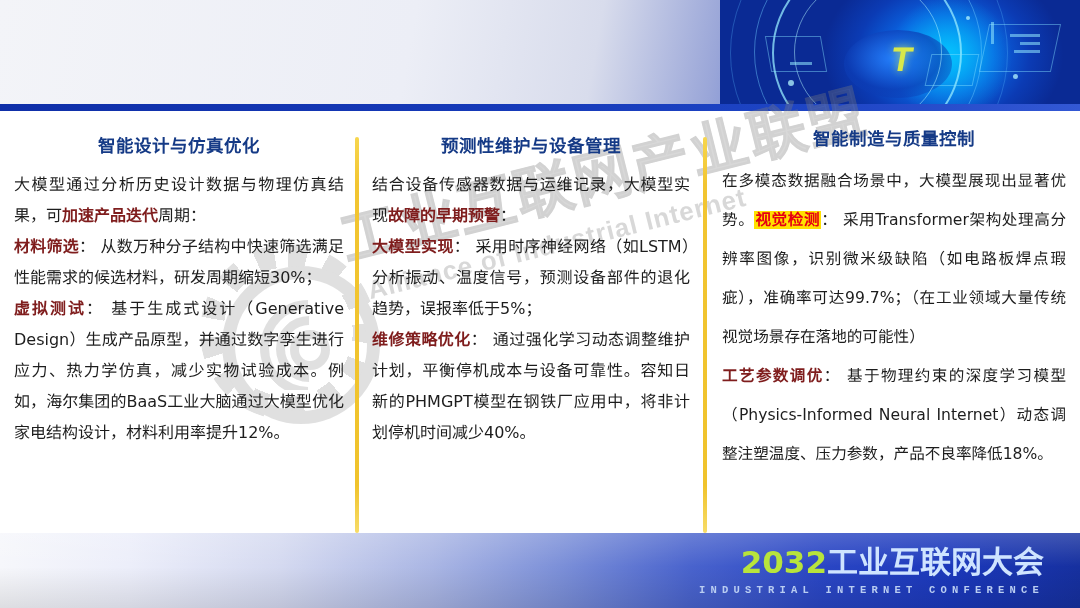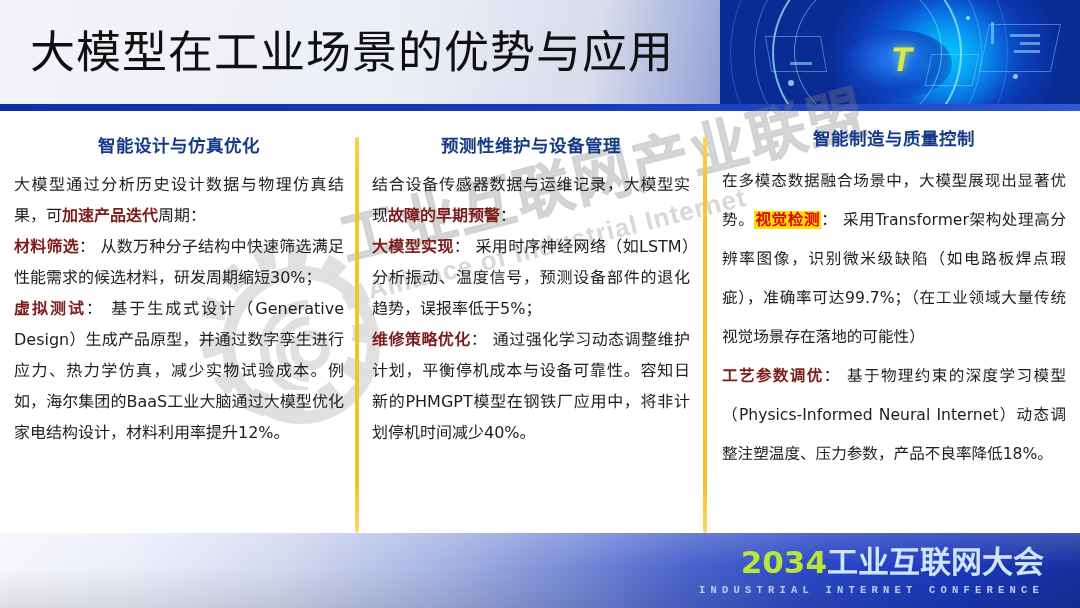--- a/index.html
+++ b/index.html
@@ -185,21 +185,20 @@
         <div class="hdr-bar" style="right:40px;top:42px;width:20px;height:3px;"></div>
         <div class="hdr-bar" style="right:40px;top:50px;width:26px;height:3px;"></div>
         <div class="hdr-bar" style="right:86px;top:22px;width:3px;height:22px;"></div>
         <div class="hdr-bar" style="right:268px;top:62px;width:22px;height:3px;"></div>
         <div class="hdr-dot" style="right:62px;top:74px;width:5px;height:5px;"></div>
         <div class="hdr-dot" style="right:286px;top:80px;width:6px;height:6px;"></div>
         <div class="hdr-dot" style="right:110px;top:16px;width:4px;height:4px;"></div>
       </div>
       <div class="t-emblem">T</div>
     </div>
-    <div class="title">大模型在工业场景的优势与应用</div>
   </div>
   <div class="hdr-rule"></div>
 
   <div class="wm-logo">
     <div class="wm-gear"></div>
     <div class="wm-ring"></div>
     <div class="wm-wifi">
         <i></i>
         <i></i>
         <i></i>
@@ -239,18 +238,18 @@
         <span>在多模态数据融合场景中，大模型展现出显著优势。</span><span class="hl-box">视觉检测</span><span>：   采用Transformer架构处理高分辨率图像，识别微米级缺陷（如电路板焊点瑕疵），准确率可达99.7%；（在工业领域大量传统视觉场景存在落地的可能性）</span><br>
         <span class="hl">工艺参数调优</span><span>：    基于物理约束的深度学习模型（Physics-Informed           Neural Internet）动态调整注塑温度、压力参数，产品不良率降低18%。</span>
       </p>
     </div>
 
   </div>
 
   <div class="footer">
     <div class="footer-sheen"></div>
     <div class="logo">
-      <div class="logo-main"><span class="logo-year">2034</span><span class="logo-cn">工业互联网大会</span></div>
+      <div class="logo-main"><span class="logo-year">2032</span><span class="logo-cn">工业互联网大会</span></div>
       <div class="logo-sub">INDUSTRIAL INTERNET CONFERENCE</div>
     </div>
   </div>
 
 </div>
 
 </body></html>

